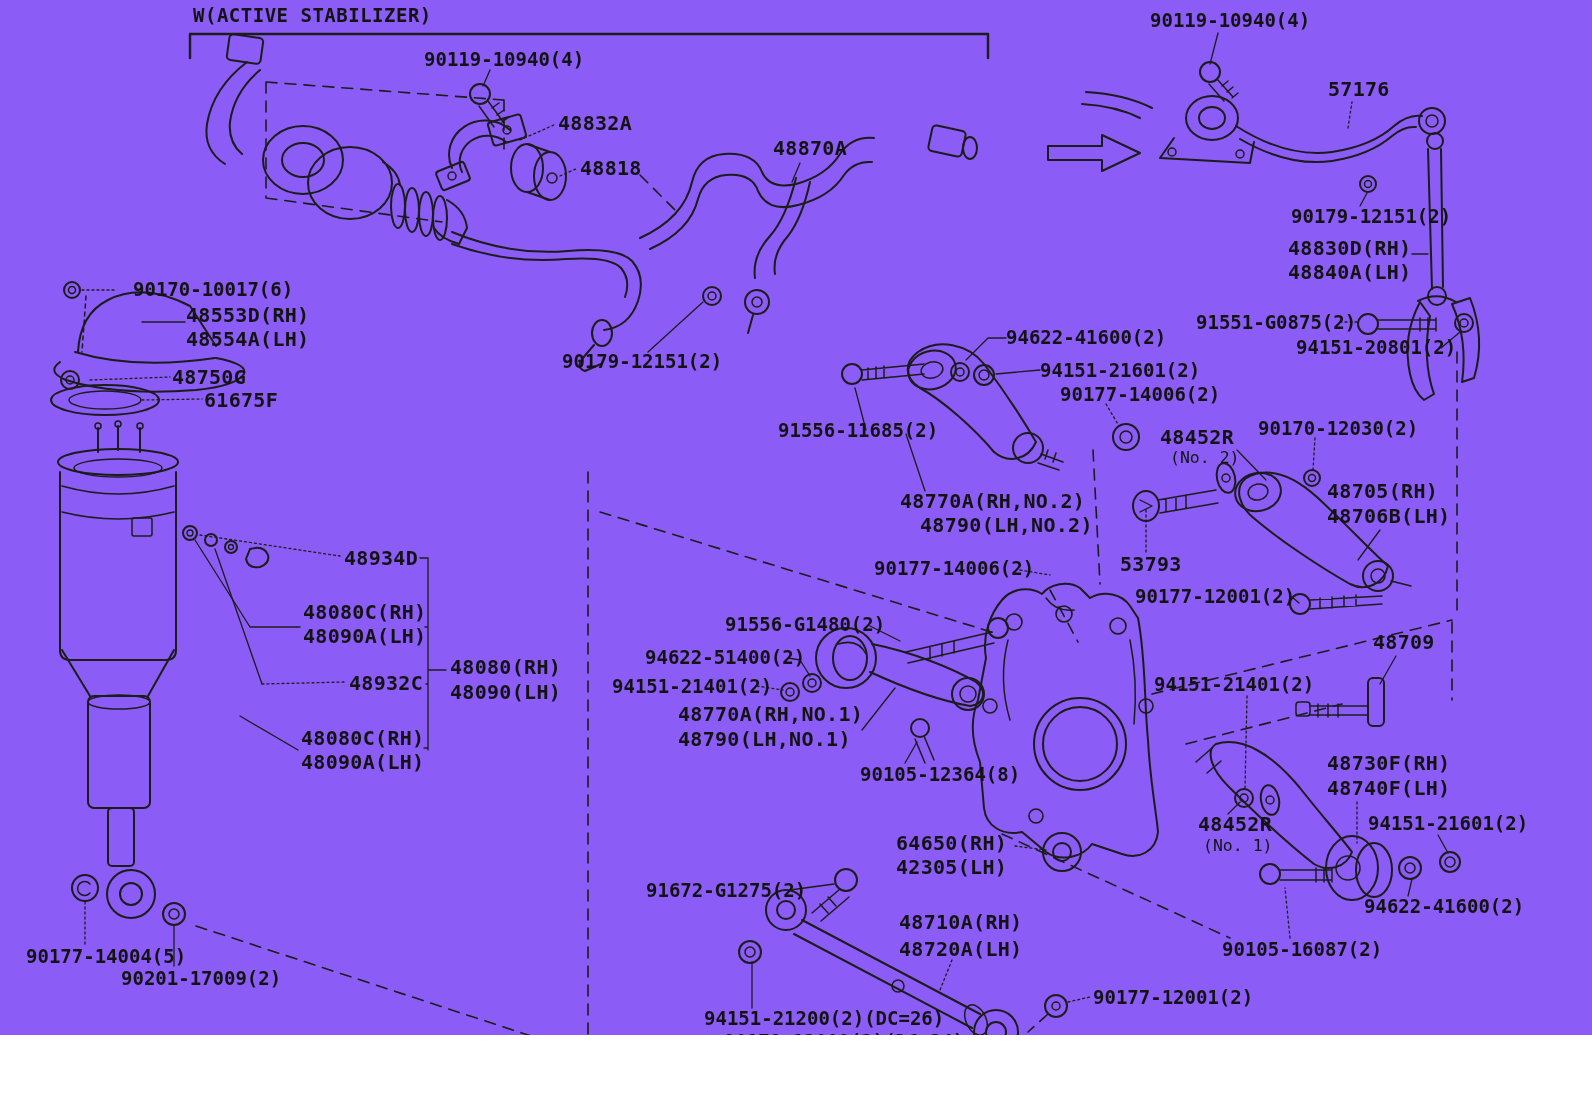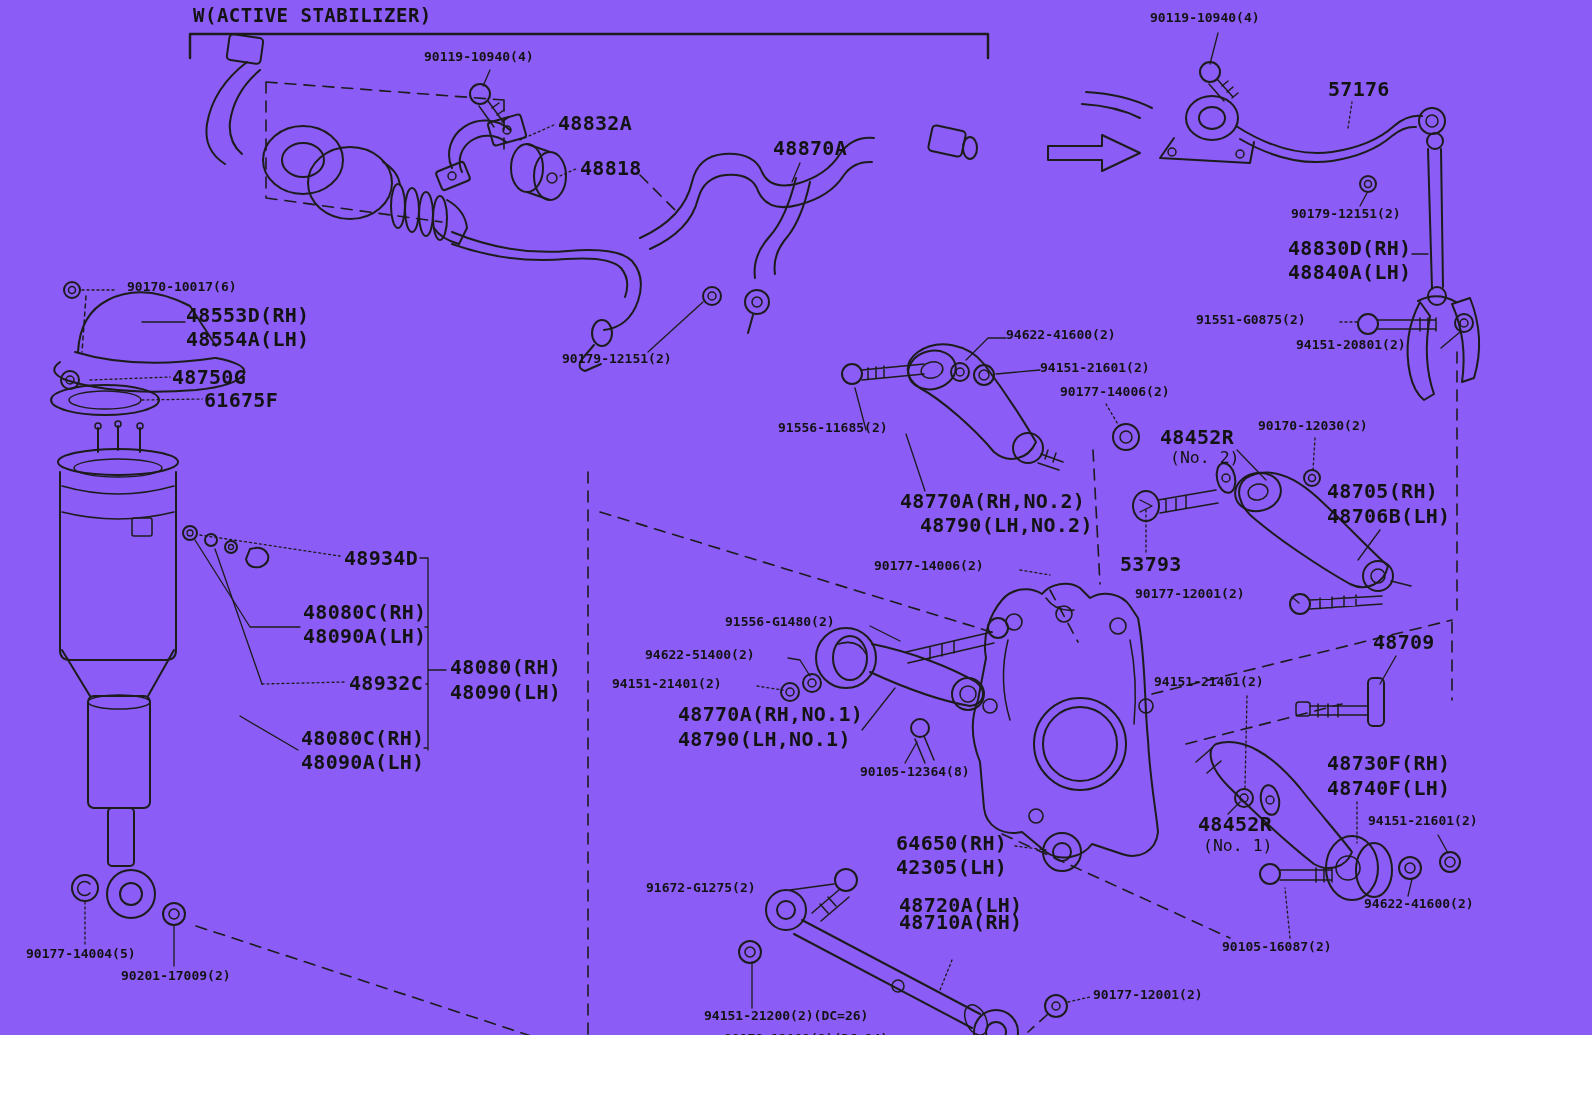--- a/index.html
+++ b/index.html
@@ -1,20 +1,20 @@
 <!DOCTYPE html>
 <html><head>
 <meta charset="utf-8">
 <style>
   html,body{margin:0;padding:0;background:#fff;}
   .stage{position:relative;width:1592px;height:1035px;background:#8b5cf6;overflow:hidden;
          font-family:"DejaVu Sans Mono",monospace;}
   .stage svg{position:absolute;left:0;top:0;}
   .lbl{position:absolute;white-space:nowrap;color:#131313;font-weight:bold;line-height:1.04;}
-  .lb{font-size:13px;}                 
+  .lb{font-size:19px;}                 
   .lg{font-size:20px;letter-spacing:.3px;}  
   .rg{font-size:16.5px;font-weight:normal;} 
   .ttl{font-size:19px;letter-spacing:.5px;} 
   .code{font-family:"DejaVu Sans","Liberation Sans",sans-serif;font-weight:normal;
         font-size:20px;color:#1d1d1d;}
 </style>
 </head>
 <body>
 
 <div class="stage">
@@ -335,21 +335,21 @@
 <div class="lbl lg" style="left:558px;top:113px">48832A</div>
 <div class="lbl lg" style="left:580px;top:158px">48818</div>
 <div class="lbl lg" style="left:773px;top:138px">48870A</div>
 <div class="lbl lb" style="left:1150px;top:11px">90119-10940(4)</div>
 <div class="lbl lg" style="left:1328px;top:79px">57176</div>
 <div class="lbl lb" style="left:1291px;top:207px">90179-12151(2)</div>
 <div class="lbl lg" style="left:1288px;top:238px">48830D(RH)</div>
 <div class="lbl lg" style="left:1288px;top:262px">48840A(LH)</div>
 <div class="lbl lb" style="left:1196px;top:313px">91551-G0875(2)</div>
 <div class="lbl lb" style="left:1296px;top:338px">94151-20801(2)</div>
-<div class="lbl lb" style="left:127px;top:280px">90170-10017(6)</div>
+<div class="lbl lb" style="left:133px;top:280px">90170-10017(6)</div>
 <div class="lbl lg" style="left:186px;top:305px">48553D(RH)</div>
 <div class="lbl lg" style="left:186px;top:329px">48554A(LH)</div>
 <div class="lbl lg" style="left:172px;top:367px">48750G</div>
 <div class="lbl lg" style="left:204px;top:390px">61675F</div>
 <div class="lbl lb" style="left:562px;top:352px">90179-12151(2)</div>
 <div class="lbl lb" style="left:1006px;top:328px">94622-41600(2)</div>
 <div class="lbl lb" style="left:1040px;top:361px">94151-21601(2)</div>
 <div class="lbl lb" style="left:1060px;top:385px">90177-14006(2)</div>
 <div class="lbl lb" style="left:778px;top:421px">91556-11685(2)</div>
 <div class="lbl lg" style="left:900px;top:491px">48770A(RH,NO.2)</div>
@@ -384,19 +384,19 @@
 <div class="lbl lg" style="left:1327px;top:778px">48740F(LH)</div>
 <div class="lbl lg" style="left:1198px;top:814px">48452R</div>
 <div class="lbl rg" style="left:1203px;top:837px">(No. 1)</div>
 <div class="lbl lb" style="left:1368px;top:814px">94151-21601(2)</div>
 <div class="lbl lb" style="left:1364px;top:897px">94622-41600(2)</div>
 <div class="lbl lb" style="left:1222px;top:940px">90105-16087(2)</div>
 <div class="lbl lb" style="left:26px;top:947px">90177-14004(5)</div>
 <div class="lbl lb" style="left:121px;top:969px">90201-17009(2)</div>
 <div class="lbl lb" style="left:646px;top:881px">91672-G1275(2)</div>
 <div class="lbl lg" style="left:899px;top:912px">48710A(RH)</div>
-<div class="lbl lg" style="left:899px;top:895px">48720A(LH)</div>
+<div class="lbl lg" style="left:899px;top:939px">48720A(LH)</div>
 <div class="lbl lb" style="left:704px;top:1009px">94151-21200(2)(DC=26)</div>
 <div class="lbl lb" style="left:724px;top:1032px">90178-12009(2)(DC=24)</div>
 <div class="lbl lb" style="left:1093px;top:988px">90177-12001(2)</div>
 <div class="lbl code" style="left:1472px;top:1119px">482580A</div>
 
 </div>
 
 </body></html>

